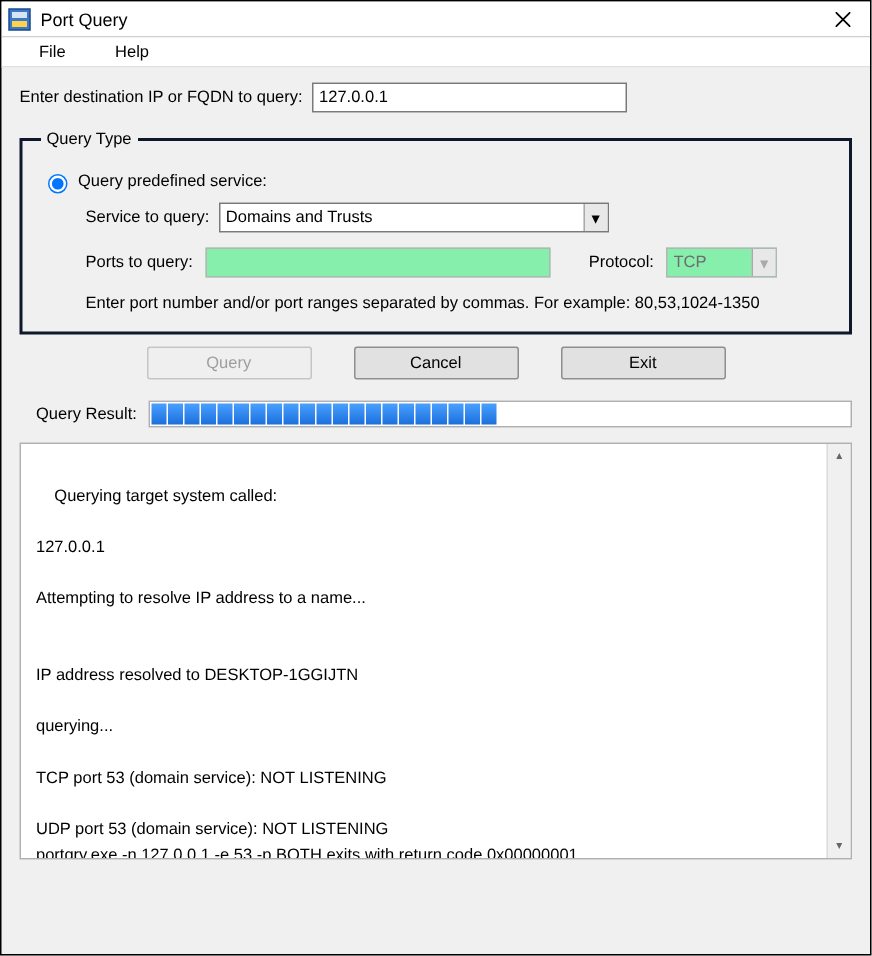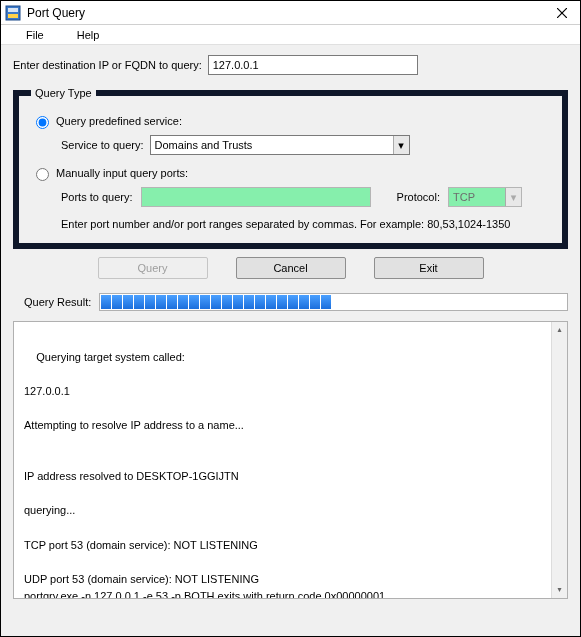--- a/index.html
+++ b/index.html
@@ -51,21 +51,21 @@
     background: #fff;
     height: 20px;
     padding: 1px 4px;
   }
   input[type="text"]:disabled, select:disabled {
     background: #86efac;
     color: #6d6d6d;
     border-color: #b5b5b5;
   }
   fieldset {
-    border: 6px solid #0f172a;
+    border: 2px solid #0f172a;
     margin: 12px 0 8px 0;
     padding: 10px 12px 8px 12px;
   }
   legend { padding: 0 4px; }
   .radio-row { display: flex; align-items: center; gap: 4px; margin: 4px 0; }
   .indent { margin-left: 30px; }
   .hint { margin: 10px 0 2px 30px; line-height: 1.45; }
   .btnrow {
     display: flex;
     justify-content: center;
@@ -177,24 +177,20 @@
       <span>Query predefined service:</span>
     </div>
     <div class="row indent" style="margin:6px 0 10px 30px">
       <span>Service to query:</span>
       <span class="selectwrap">
         <input type="text" readonly="" style="width: 260px; padding-right: 18px;" value="Domains and Trusts">
         <span class="sel-arrow">▾</span>
       </span>
     </div>
 
-    <div class="radio-row">
-      <input type="radio" name="qt" style="">
-      <span>Manually input query ports:</span>
-    </div>
     <div class="row indent" style="margin:6px 0 0 30px; gap:8px">
       <span>Ports to query:</span>
       <input type="text" disabled="" style="width: 230px;" value="">
       <span style="margin-left:18px">Protocol:</span>
       <span class="selectwrap">
         <input type="text" disabled="" readonly="" style="width: 74px; padding-right: 18px;" value="TCP">
         <span class="sel-arrow" style="color:#aaa">▾</span>
       </span>
     </div>
     <div class="hint">Enter port number and/or port ranges separated by commas.

